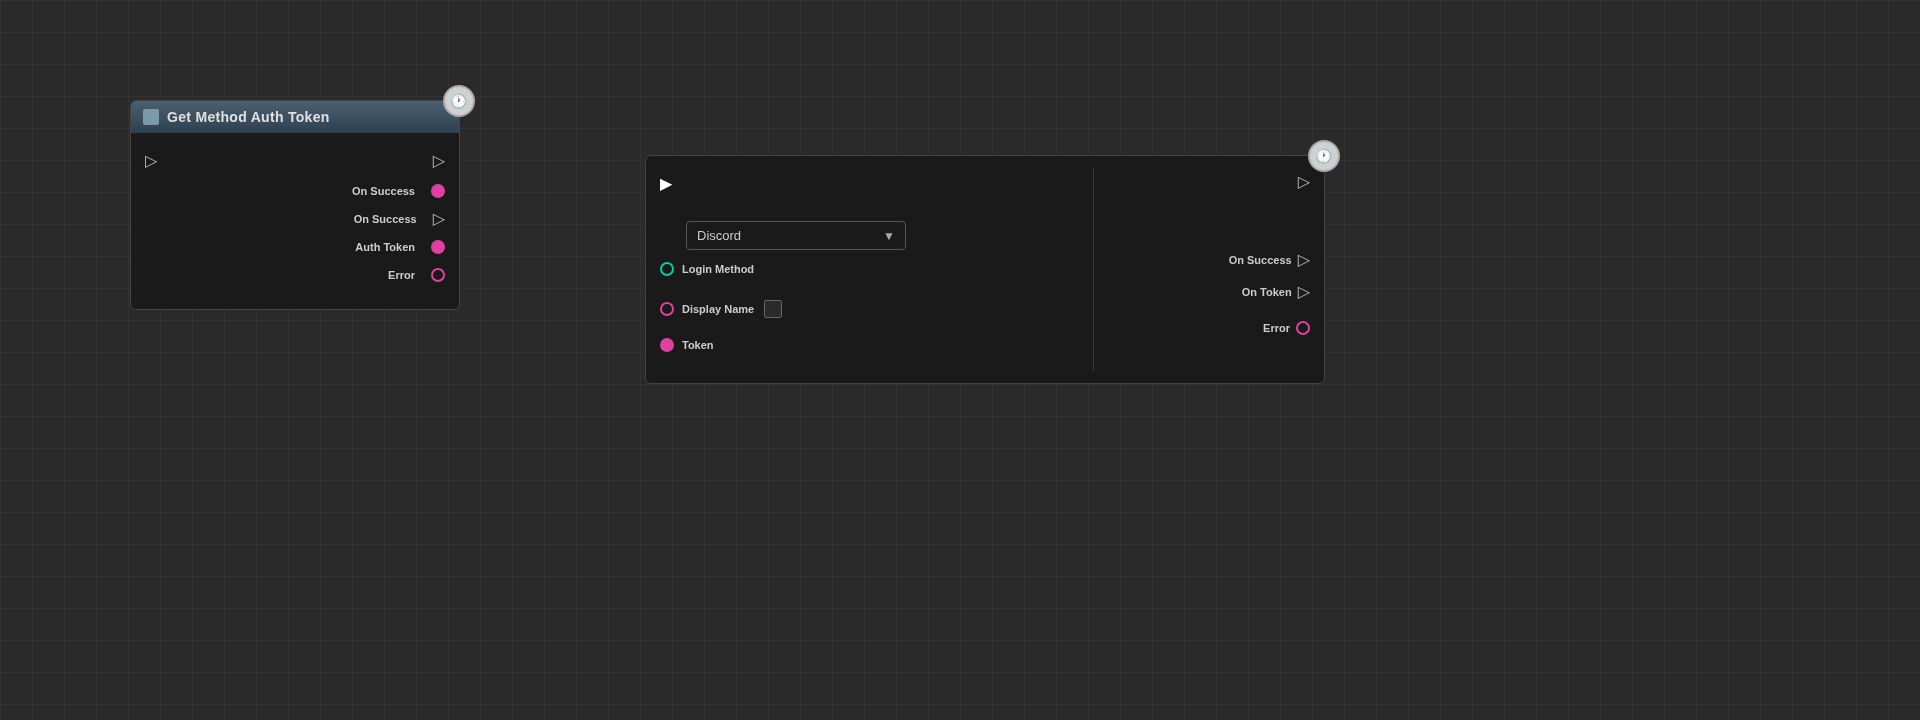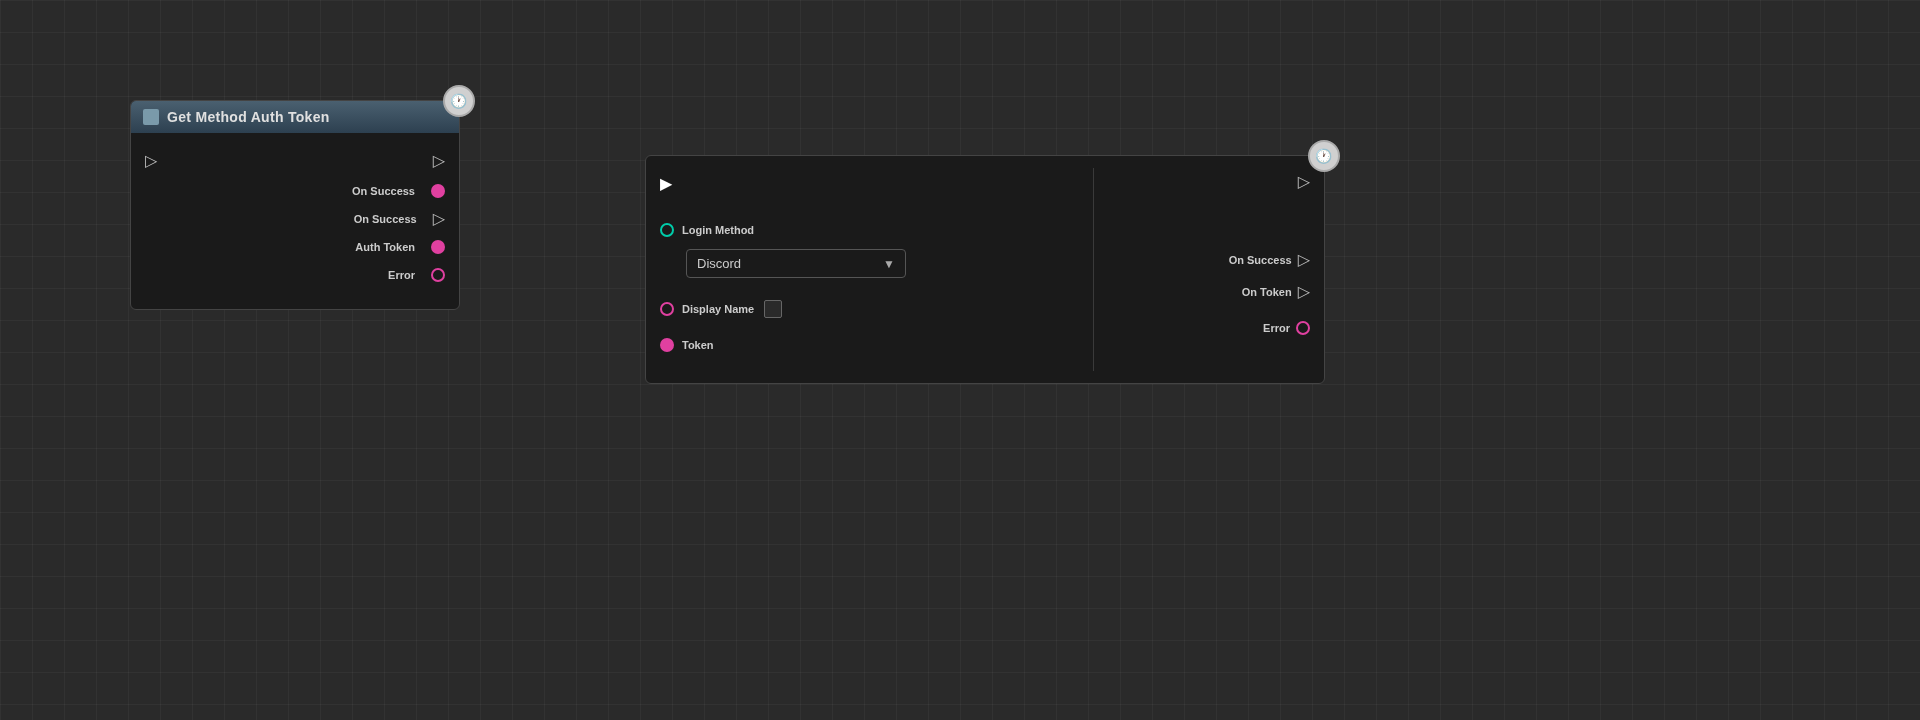--- a/index.html
+++ b/index.html
@@ -249,30 +249,30 @@
 
     <div style="flex:1; padding:12px 0;">
 
       <div class="pin-row exec-row">
         <span class="exec-icon filled" style="color:#fff;">▶</span>
         <span></span>
       </div>
 
       <div style="height:16px;"></div>
 
-      <div class="pin-row">
-        <div class="data-pin teal" style="margin-right:8px; width:14px; height:14px;"></div>
-        <span class="pin-label" style="margin-right:10px;">Login Method</span>
-      </div>
       <div class="pin-row" style="padding-left:40px;">
         <div class="dropdown">
           <span>Discord</span>
           <span class="dropdown-arrow">▼</span>
         </div>
       </div>
+      <div class="pin-row">
+        <div class="data-pin teal" style="margin-right:8px; width:14px; height:14px;"></div>
+        <span class="pin-label" style="margin-right:10px;">Login Method</span>
+      </div>
 
       <div style="height:12px;"></div>
 
       <div class="pin-row">
         <div class="data-pin magenta-outline" style="margin-right:8px; width:14px; height:14px;"></div>
         <span class="pin-label" style="margin-right:10px;">Display Name</span>
         <div class="check-box"></div>
       </div>
 
       <div style="height:8px;"></div>

